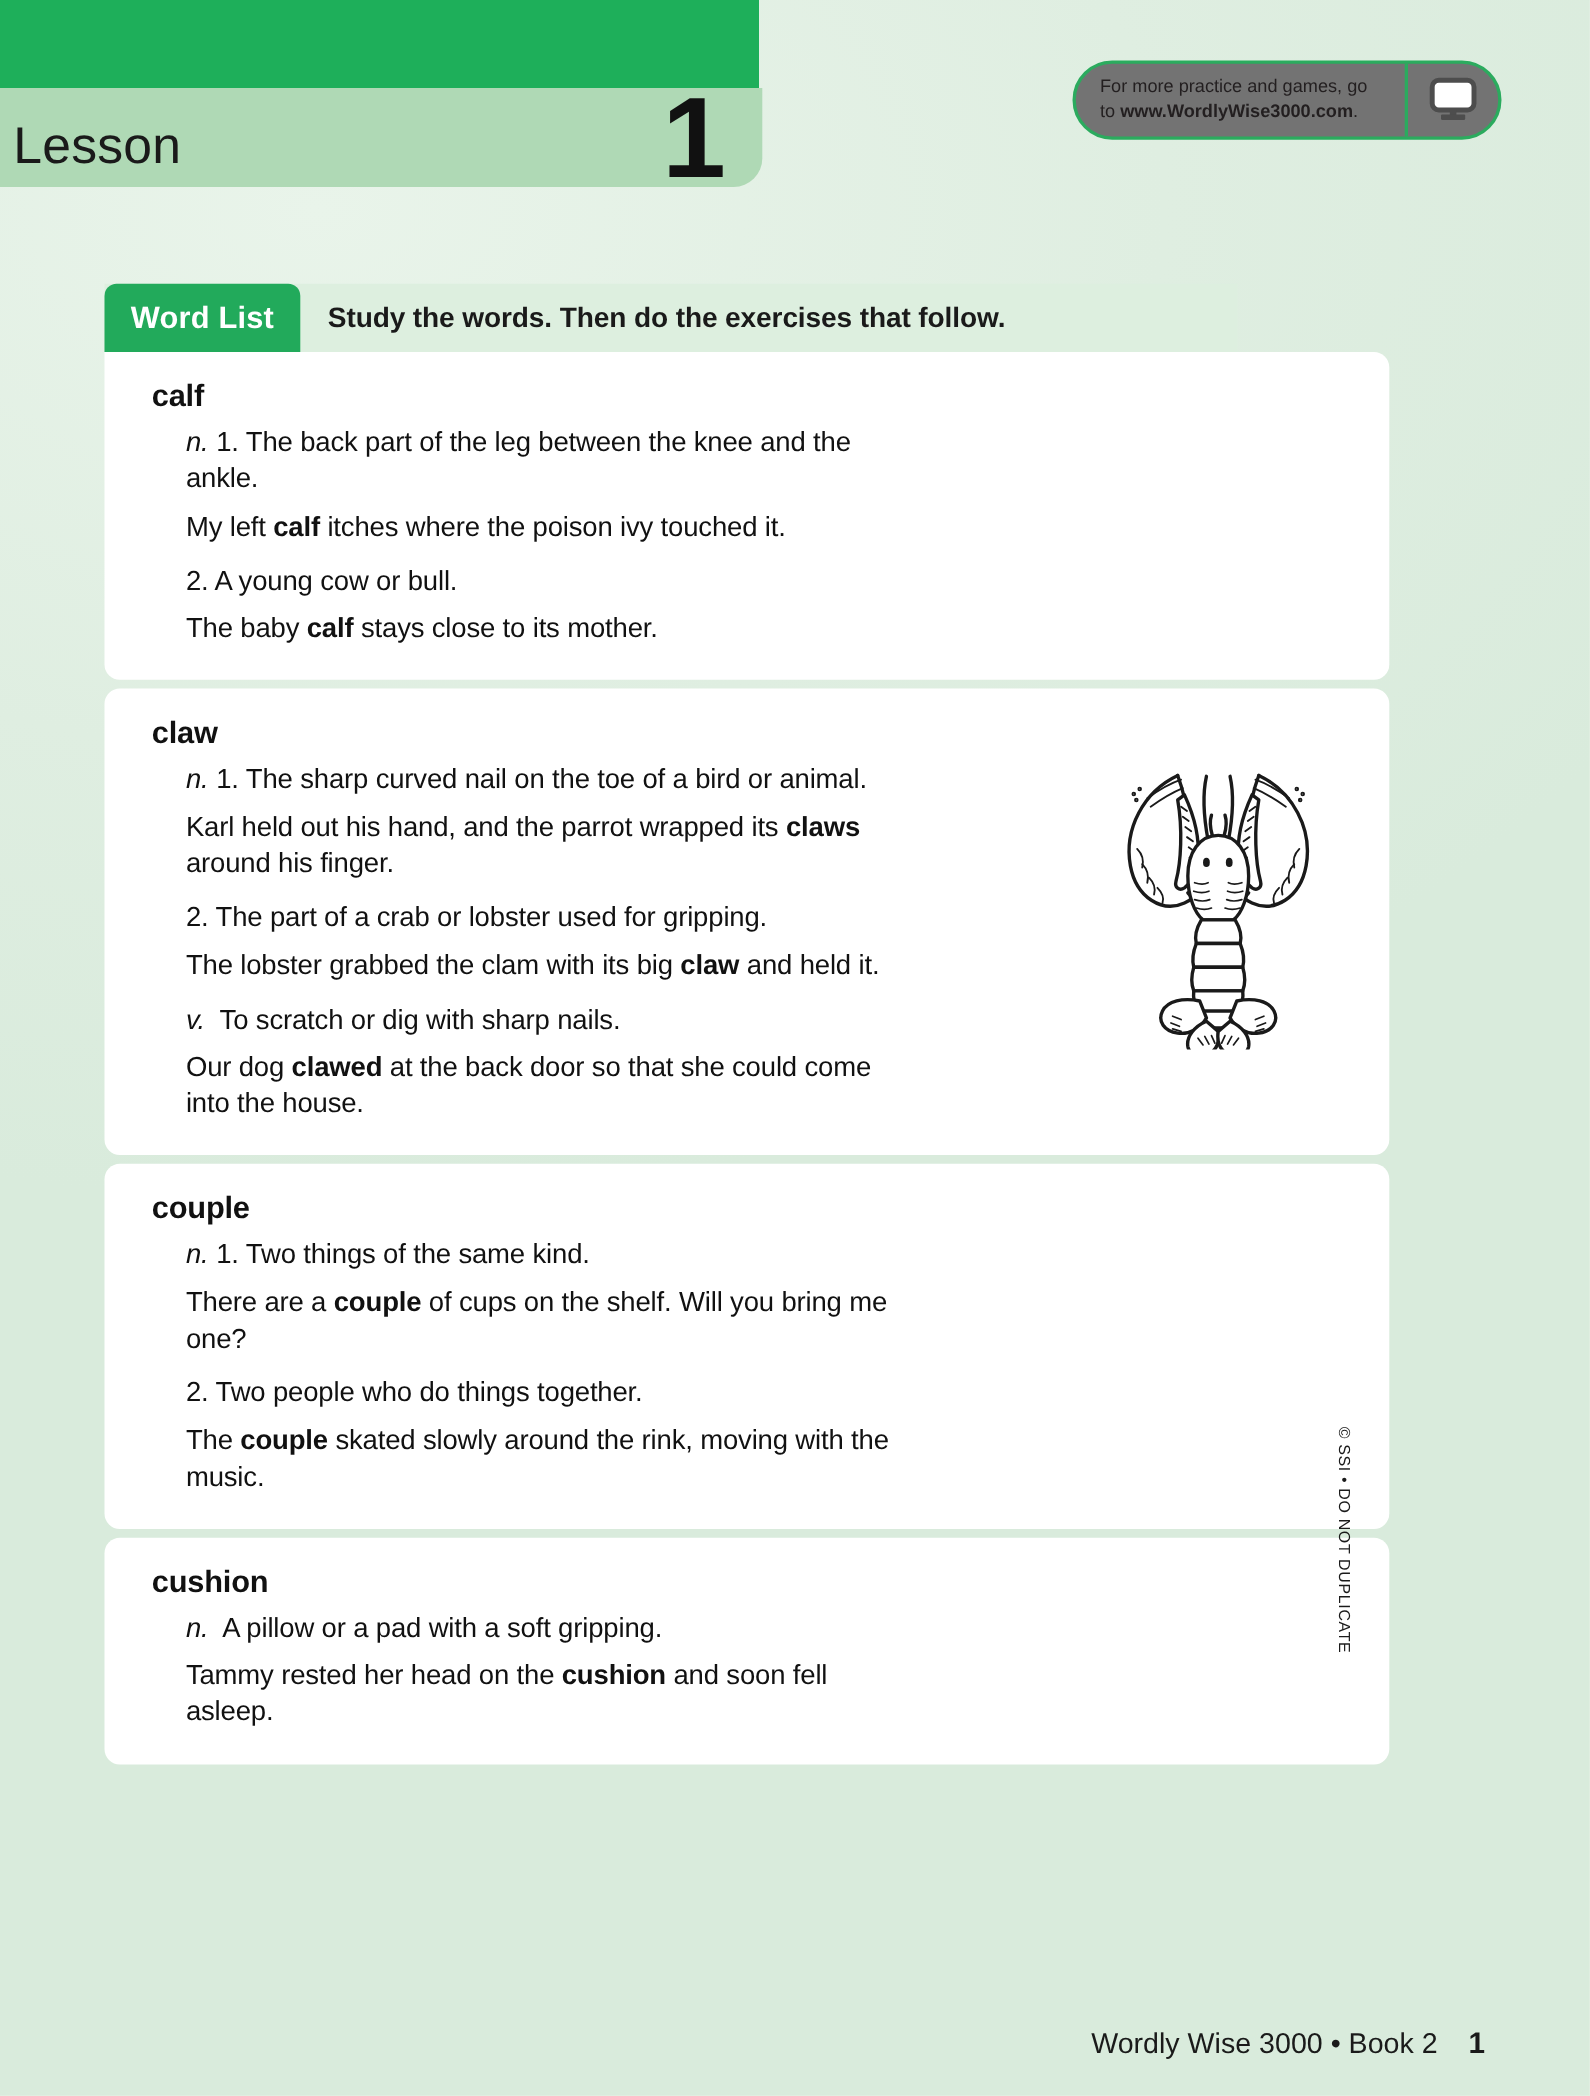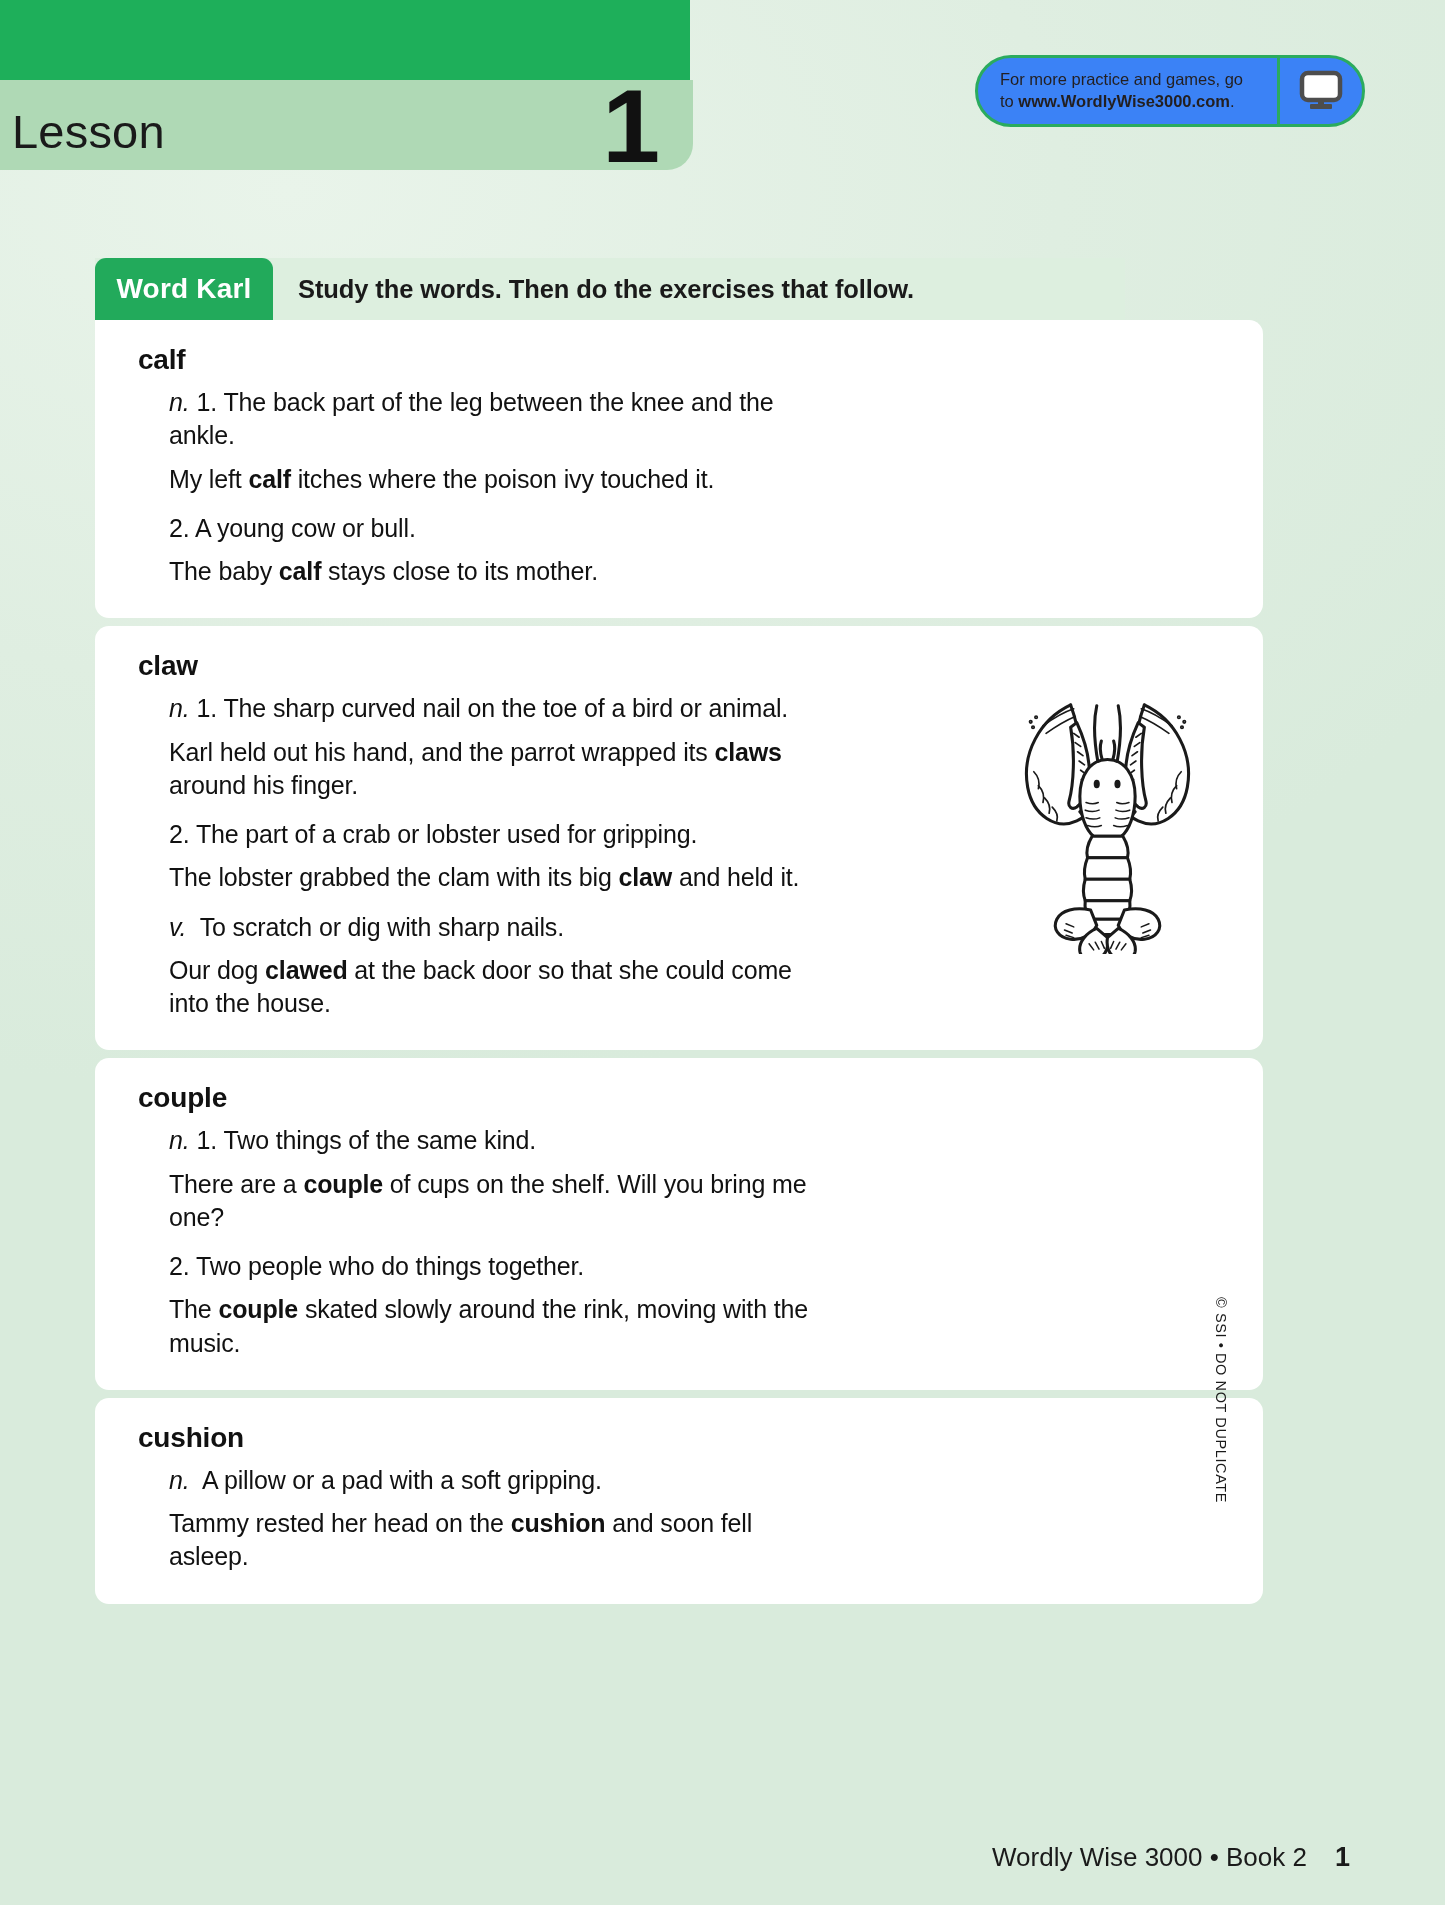--- a/index.html
+++ b/index.html
@@ -65,21 +65,21 @@
     letter-spacing: -2px;
   }
 
   
   .promo {
     position: absolute;
     left: 975px; top: 55px;
     width: 390px; height: 72px;
     border: 3px solid #2bab5e;
     border-radius: 36px;
-    background: #3b82f6;
+    background: #737373;
     display: flex;
     align-items: stretch;
   }
   .promo-text {
     flex: 1;
     display: flex;
     align-items: center;
     padding: 0 16px 0 22px;
     font-size: 16.5px;
     line-height: 1.33;
@@ -229,21 +229,21 @@
   <div class="promo-icon">
     <svg width="46" height="42" viewBox="0 0 46 42" aria-hidden="true">
       <rect x="4" y="3" width="38" height="27" rx="6" ry="6" fill="#ffffff" stroke="#4d4d4d" stroke-width="4.5"></rect>
       <rect x="20" y="30" width="6" height="5" fill="#4d4d4d"></rect>
       <rect x="12" y="34" width="22" height="5" rx="1" fill="#4d4d4d"></rect>
     </svg>
   </div>
 </div>
 
 <div class="wordlist-band">
-  <div class="wordlist-tag">Word Karl</div>
+  <div class="wordlist-tag">Word List</div>
   <div class="wordlist-instr">Study the words. Then do the exercises that follow.</div>
 </div>
 
 <div class="cards">
 
   <div class="card first">
     <div class="headword">calf</div>
     <div class="senses">
       <div class="sense-block">
         <div class="def">

